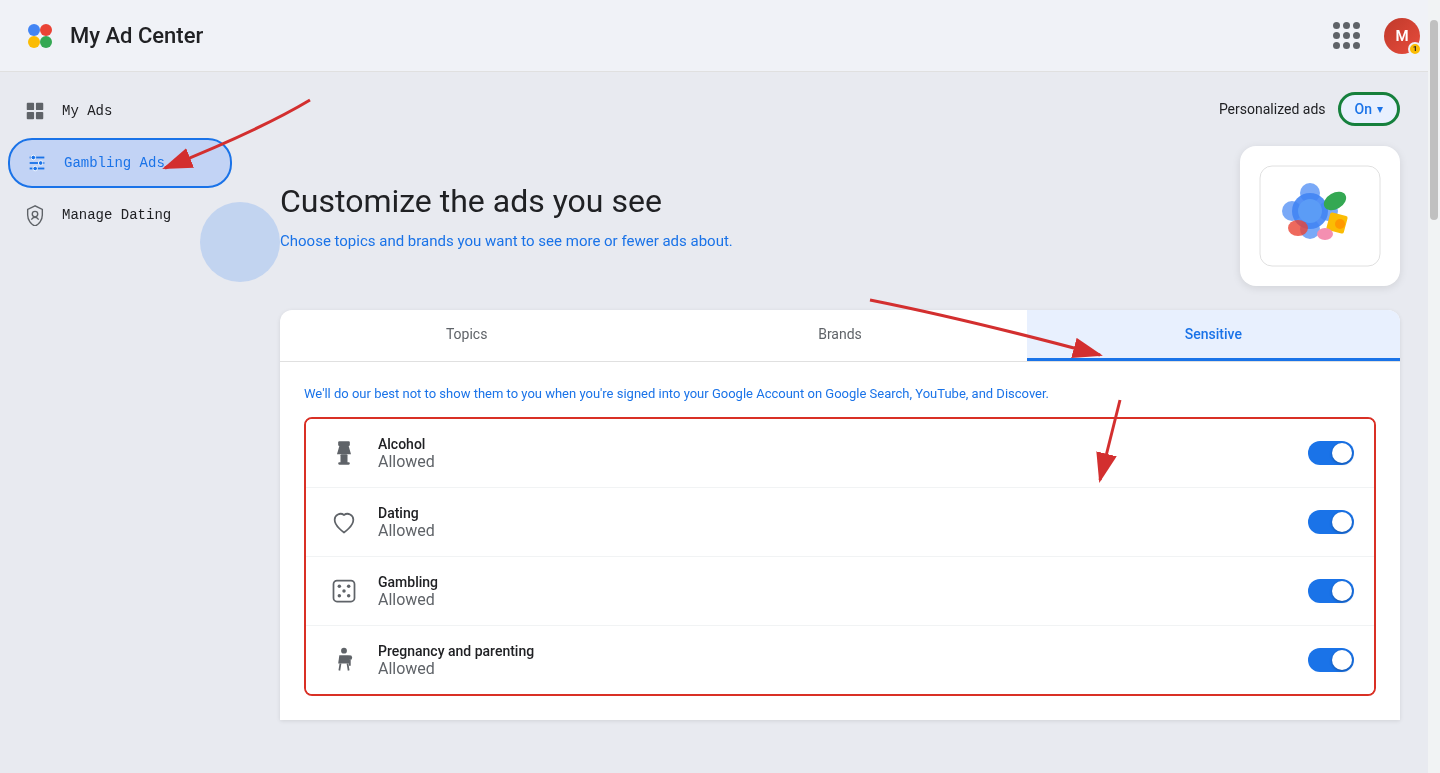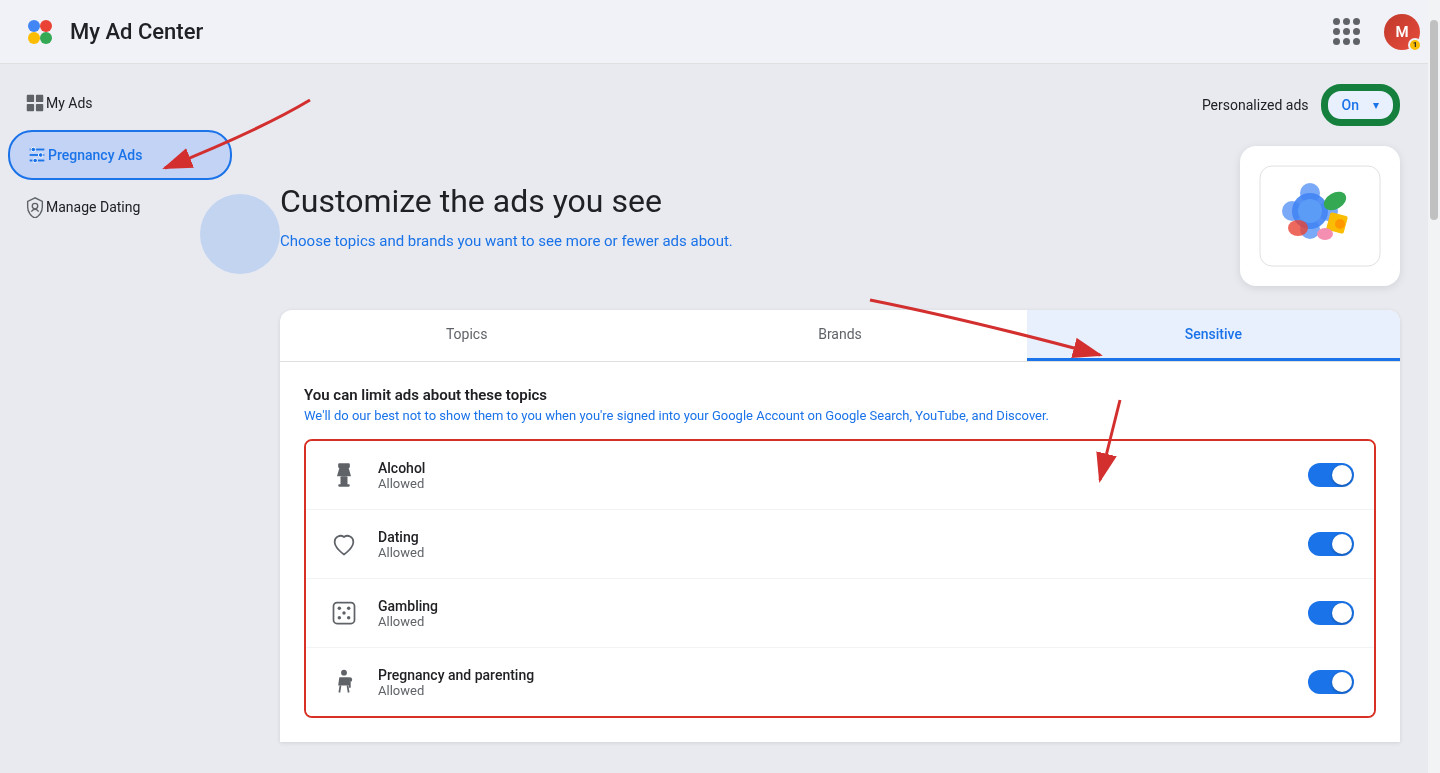--- a/index.html
+++ b/index.html
@@ -11,21 +11,21 @@
       overflow-x: hidden;
     }
 
     
     .header {
       display: flex;
       align-items: center;
       justify-content: space-between;
       background: #f0f2f7;
       padding: 0 20px;
-      height: 64px;
+      height: 72px;
       border-bottom: 1px solid #e0e0e0;
       position: relative;
     }
     .header-left {
       display: flex;
       align-items: center;
       gap: 10px;
     }
     .header-logo {
       width: 40px;
@@ -95,27 +95,29 @@
     
     .sidebar {
       width: 240px;
       background: #e8eaf0;
       padding: 16px 8px;
       flex-shrink: 0;
     }
     .sidebar-item {
       display: flex;
       align-items: center;
+      gap: 16px;
       padding: 12px 16px;
       border-radius: 24px;
       cursor: pointer;
       margin-bottom: 4px;
       font-size: 14px;
       color: #202124;
       transition: background 0.2s;
+      font-family: Liberation Mono, monospace;
     }
     .sidebar-item.active {
       background: #c2d3f5;
       border: 2px solid #1a73e8;
       color: #1a73e8;
       font-weight: 500;
     }
     .sidebar-icon {
       width: 22px;
       height: 22px;
@@ -143,23 +145,23 @@
       gap: 12px;
       margin-bottom: 20px;
     }
     .personalized-label {
       font-size: 14px;
       color: #202124;
     }
     .on-button {
       display: flex;
       align-items: center;
-      gap: 14px;
+      gap: 5px;
       background: #e8f0fe;
-      border: 7px solid #15803d;
+      border: 3px solid #15803d;
       border-radius: 20px;
       padding: 6px 14px;
       cursor: pointer;
       font-size: 14px;
       color: #1a73e8;
       font-weight: 500;
     }
     .on-button .chevron {
       font-size: 12px;
     }
@@ -272,21 +274,21 @@
     }
     .item-info {
       flex: 1;
     }
     .item-name {
       font-size: 14px;
       font-weight: 500;
       color: #202124;
     }
     .item-status {
-      font-size: 13px;
+      font-size: 16px;
       color: #5f6368;
     }
     
     .toggle {
       width: 46px;
       height: 24px;
       background: #1a73e8;
       border-radius: 12px;
       position: relative;
       cursor: pointer;
@@ -390,21 +392,21 @@
         <div class="sidebar-icon">
           <svg width="22" height="22" viewBox="0 0 24 24" fill="none">
             <line x1="4" y1="6" x2="20" y2="6" stroke="#1a73e8" stroke-width="2"></line>
             <line x1="4" y1="12" x2="20" y2="12" stroke="#1a73e8" stroke-width="2"></line>
             <line x1="4" y1="18" x2="20" y2="18" stroke="#1a73e8" stroke-width="2"></line>
             <circle cx="8" cy="6" r="2.5" fill="#1a73e8" stroke="white" stroke-width="1"></circle>
             <circle cx="16" cy="12" r="2.5" fill="#1a73e8" stroke="white" stroke-width="1"></circle>
             <circle cx="10" cy="18" r="2.5" fill="#1a73e8" stroke="white" stroke-width="1"></circle>
           </svg>
         </div>
-        <span class="sidebar-label">Pregnancy Ads</span>
+        <span class="sidebar-label">Gambling Ads</span>
       </div>
 
       <div class="sidebar-item">
         <div class="sidebar-icon">
           <svg width="22" height="22" viewBox="0 0 24 24" fill="none">
             <path d="M12 2L4 6v6c0 5.5 3.8 10.7 8 12 4.2-1.3 8-6.5 8-12V6l-8-4z" stroke="#5f6368" stroke-width="1.5" fill="none"></path>
             <circle cx="12" cy="11" r="3" stroke="#5f6368" stroke-width="1.5" fill="none"></circle>
             <path d="M8 17c1-1.5 2.5-2.5 4-2.5s3 1 4 2.5" stroke="#5f6368" stroke-width="1.5" fill="none"></path>
           </svg>
         </div>
@@ -462,21 +464,20 @@
           </div>
           <div class="tab">
             <span>Brands</span>
           </div>
           <div class="tab active">
             <span>Sensitive</span>
           </div>
         </div>
 
         <div class="content-area">
-          <div class="section-title">You can limit ads about these topics</div>
           <div class="section-subtitle">We'll do our best not to show them to you when you're signed into your Google Account on Google Search, YouTube, and Discover.</div>
 
           <div class="sensitive-list">
 
             <div class="sensitive-item">
               <div class="item-icon">
                 <svg width="28" height="28" viewBox="0 0 24 24" fill="none">
                   <rect x="7" y="2" width="10" height="4" rx="1" fill="#5f6368"></rect>
                   <path d="M8 6l-2 7h12L16 6H8z" fill="#5f6368"></path>
                   <rect x="9" y="13" width="6" height="8" rx="1" fill="#5f6368"></rect>

